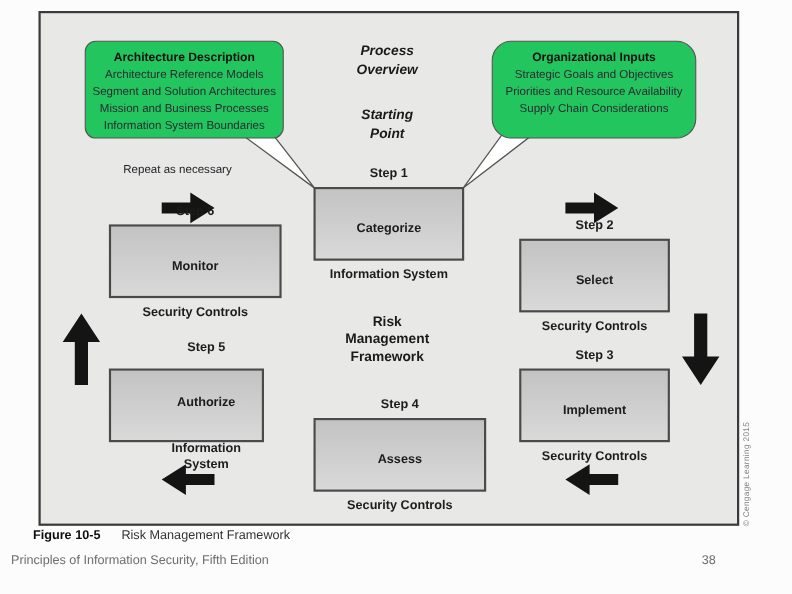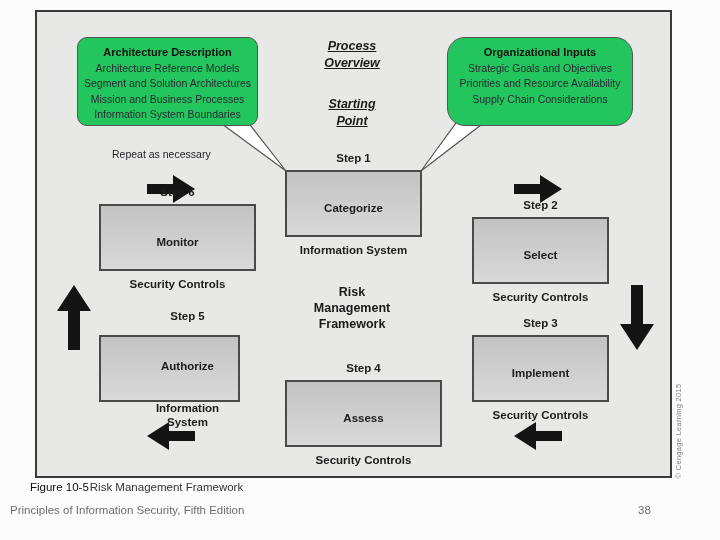--- a/index.html
+++ b/index.html
@@ -42,39 +42,39 @@
     display:flex; flex-direction:column; align-items:center; justify-content:center;
     text-align:center;
     font-weight:bold; font-size:11.5px; line-height:14px; color:#1c1c1c;
     z-index:2;
     gap:28px;
   }
   .step .step-title { margin-bottom:8px; }
 
   .italic-label {
     position:absolute; width:110px; text-align:center;
-    font-weight:bold; font-style:italic; font-size:12.5px; line-height:17px; color:#1a1a1a;text-decoration:underline;
+    font-weight:bold; font-style:italic; font-size:12.5px; line-height:17px; color:#1a1a1a;
   }
   .repeat-label {
     position:absolute; left:75px; top:136px;
     font-size:10.5px; color:#22222a;
   }
   .center-label {
     position:absolute; left:260px; top:272px; width:110px; text-align:center;
     font-weight:bold; font-size:12.5px; line-height:16px; color:#1a1a1a;
   }
 
   .credit {
     position:absolute; left:605px; top:397px; width:150px; height:13px;
     transform:rotate(-90deg);
     font-size:7.5px; color:#828282; letter-spacing:0.3px;
   }
 
   .caption { position:absolute; left:30px; top:481px; font-size:11.5px; color:#333; }
-  .caption .fig-label { font-weight:normal; color:#0d0d0d; margin-right:1px; }
+  .caption .fig-label { font-weight:bold; color:#0d0d0d; margin-right:19px; }
   .footer-line { position:absolute; left:10px; top:504px; font-size:11.5px; color:#6e6e6e; }
   .page-number { position:absolute; left:638px; top:504px; font-size:11.5px; color:#6e6e6e; }
 
   .arrow { fill:#141414; }
   .tail { fill:#ffffff; stroke:#555; stroke-width:1.2px; }
 </style>
 </head>
 <body>
 
 <div class="frame">

